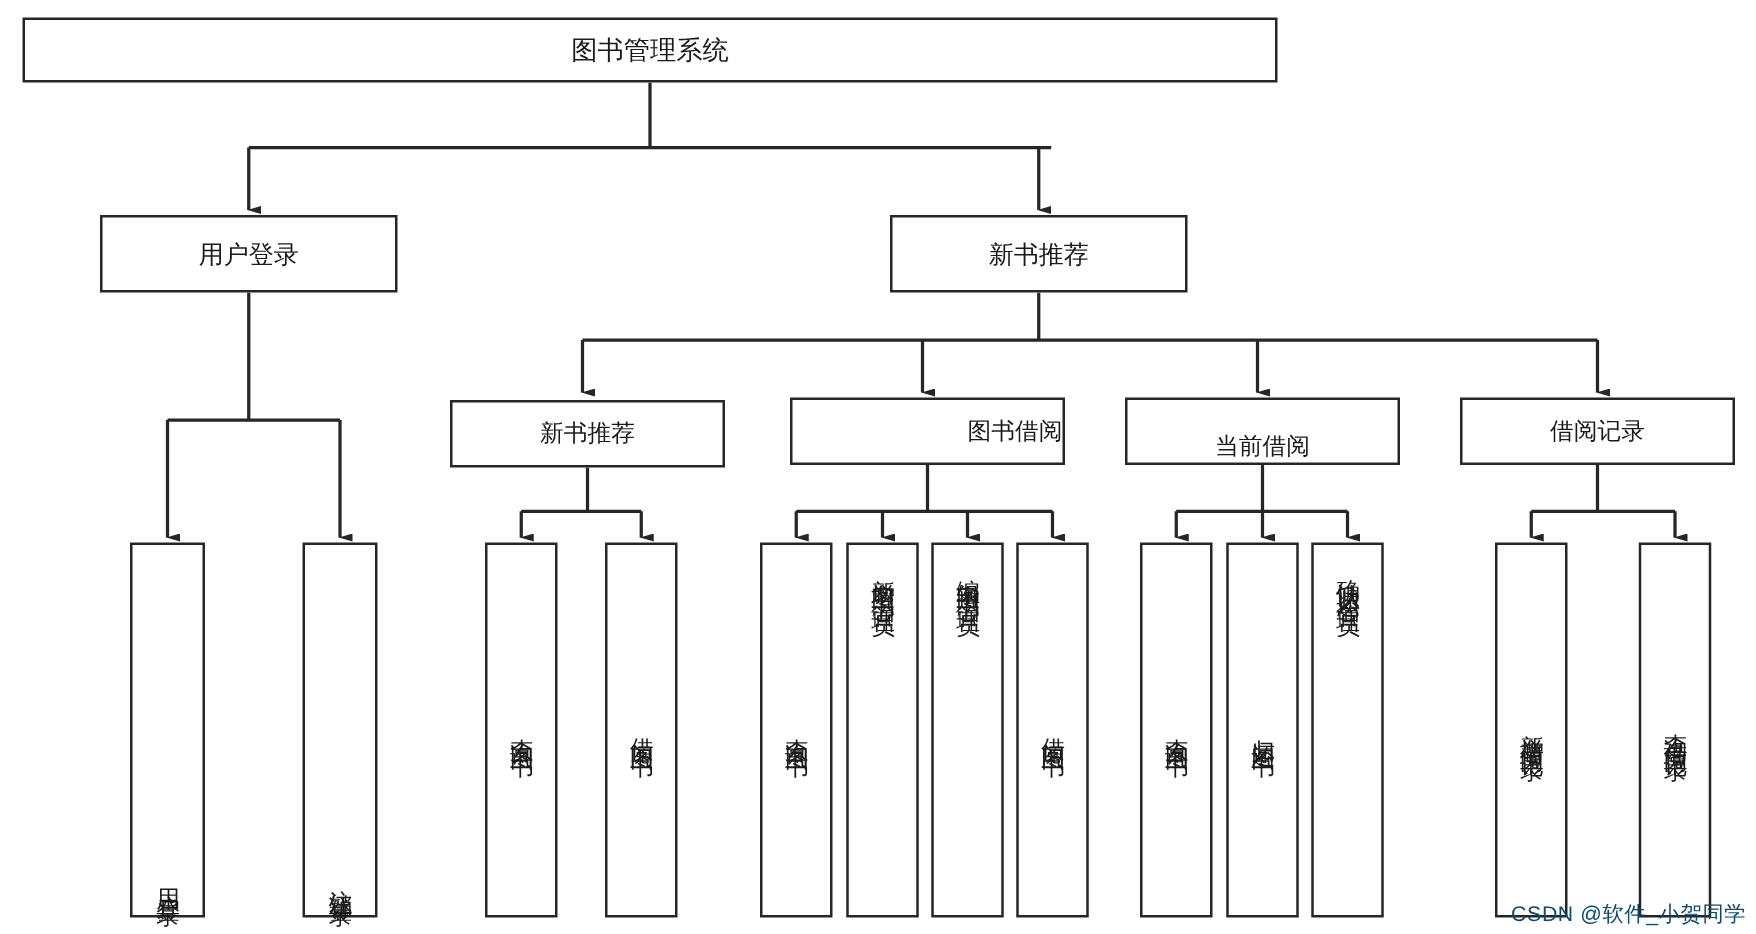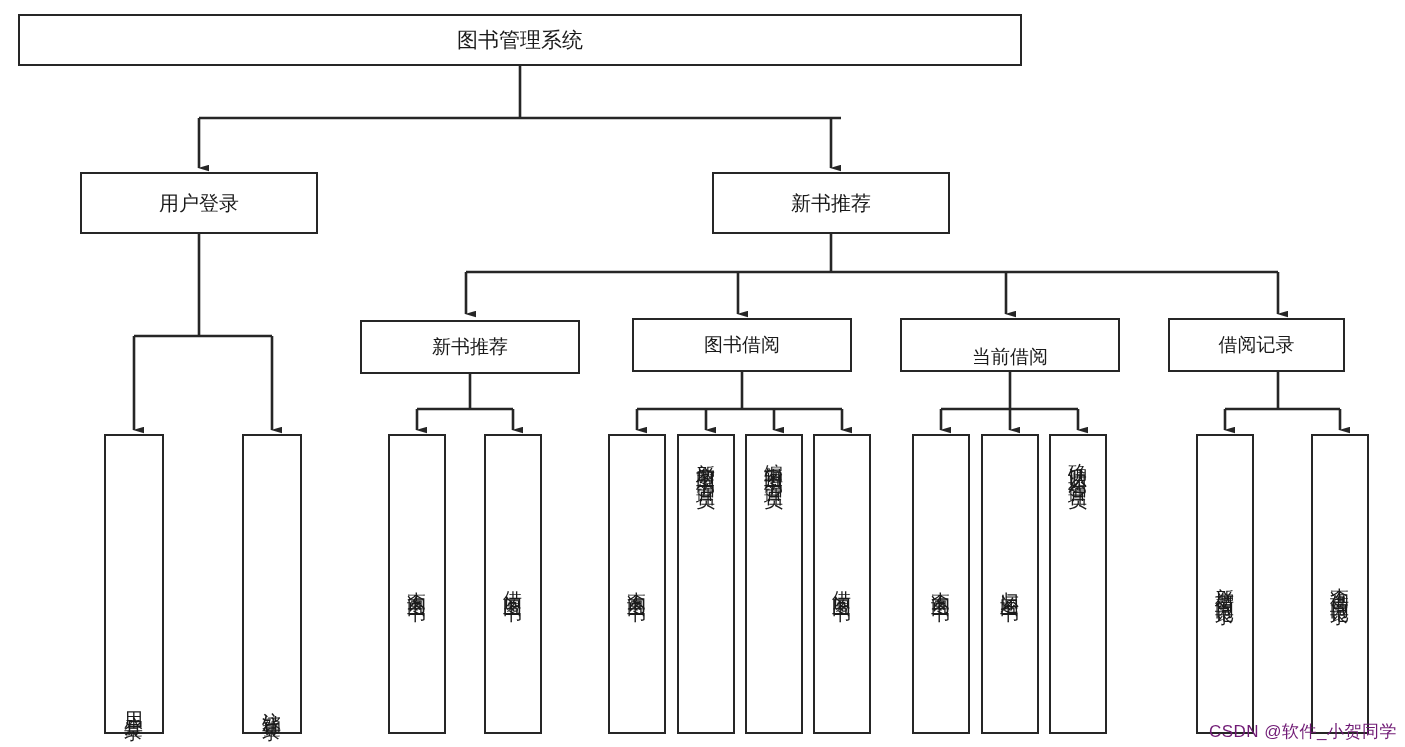--- a/index.html
+++ b/index.html
@@ -14,21 +14,21 @@
   .node.lvl1{font-size:20px;}
   .node.lvl2{font-size:19px;}
   .node.leaf{font-size:19px;padding:6px 0;}
   .vtext{writing-mode:vertical-rl;text-orientation:upright;
          letter-spacing:4px;line-height:1;display:block;}
   .leafwrap{width:100%;height:100%;display:flex;justify-content:center;}
   .align-mid{align-items:center;}
   .align-bot{align-items:flex-end;padding-bottom:14px;box-sizing:border-box;}
   .align-top{align-items:flex-start;padding-top:6px;box-sizing:border-box;}
   #watermark{position:absolute;right:8px;bottom:4px;font-size:17px;
-             color:#701a75;white-space:nowrap;letter-spacing:0.5px;margin-left:43px;}
+             color:#0c4a6e;white-space:nowrap;letter-spacing:0.5px;margin-left:43px;}
 </style>
 </head>
 <body>
 
 <div id="stage">
 
   <svg id="wires" viewBox="0 0 1405 747" xmlns="http://www.w3.org/2000/svg">
     <defs>
       <marker id="arrow" markerWidth="10" markerHeight="12" refX="3.2" refY="10" orient="auto" markerUnits="userSpaceOnUse">
         <path d="M0,0 L6.4,0 L3.2,11 z" fill="#262626"></path>
@@ -85,27 +85,27 @@
   <div class="node lvl1" style="left:80px;top:172px;width:238px;height:62px;">
     <span>用户登录</span>
   </div>
   <div class="node lvl1" style="left:712px;top:172px;width:238px;height:62px;">
     <span>新书推荐</span>
   </div>
 
   <div class="node lvl2" style="left:360px;top:320px;width:220px;height:54px;">
     <span>新书推荐</span>
   </div>
-  <div class="node lvl2" style="left:632px;top:318px;width:220px;height:54px;">
+  <div class="node lvl2" style="left:632px;top:318px;width:220px;height:54px;justify-content:flex-end;">
     <span>图书借阅</span>
   </div>
   <div class="node lvl2" style="left:900px;top:318px;width:220px;height:54px;align-items:flex-end;">
     <span>当前借阅</span>
   </div>
-  <div class="node lvl2" style="left:1168px;top:318px;width:177px;height:54px;">
+  <div class="node lvl2" style="left:1168px;top:318px;width:220px;height:54px;">
     <span>借阅记录</span>
   </div>
 
   <div class="node leaf" style="left:104px;top:434px;width:60px;height:300px;">
     <span class="leafwrap align-bot">
         <span class="vtext">用户登录</span>
       </span>
   </div>
   <div class="node leaf" style="left:242px;top:434px;width:60px;height:300px;">
     <span class="leafwrap align-bot">

